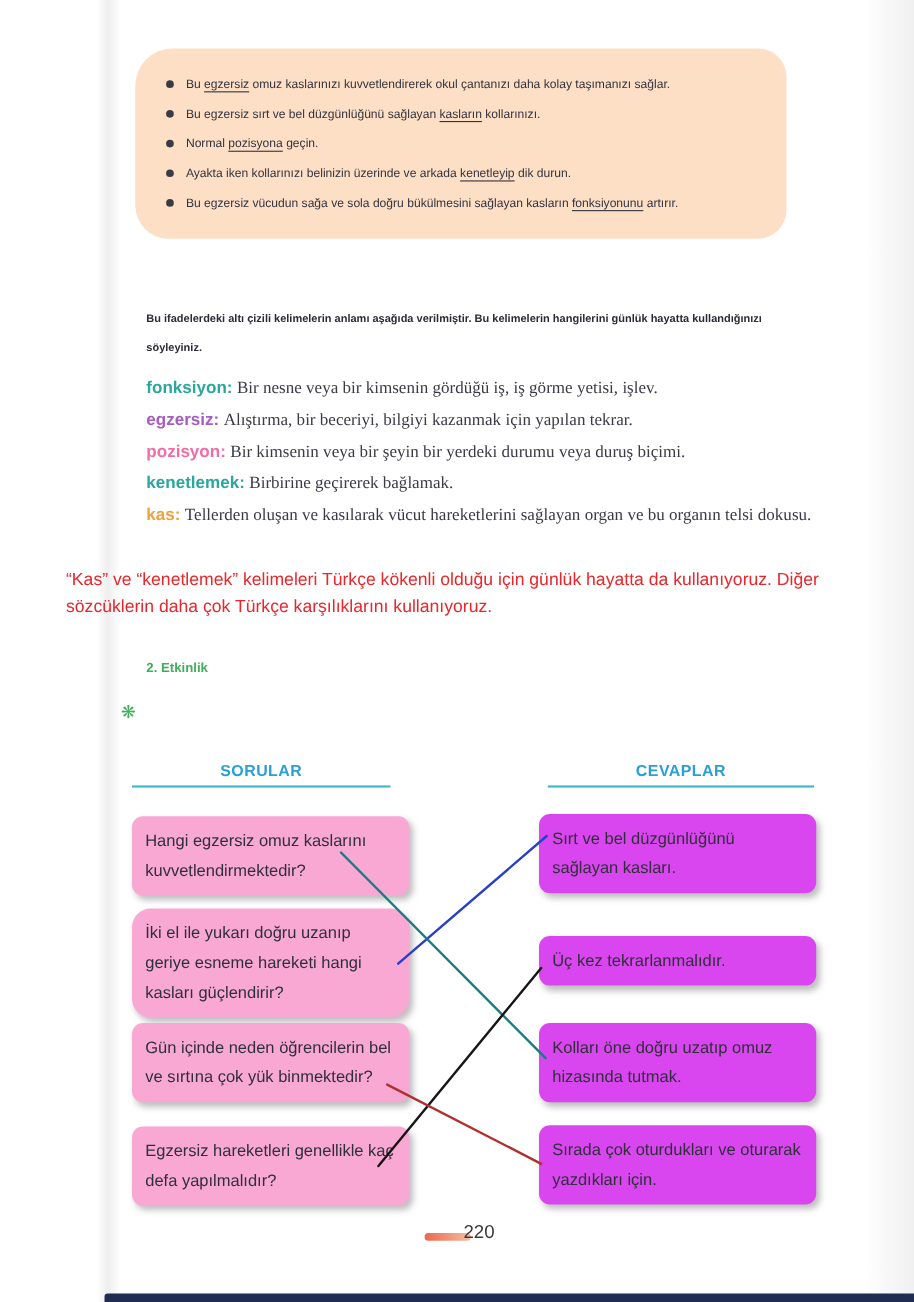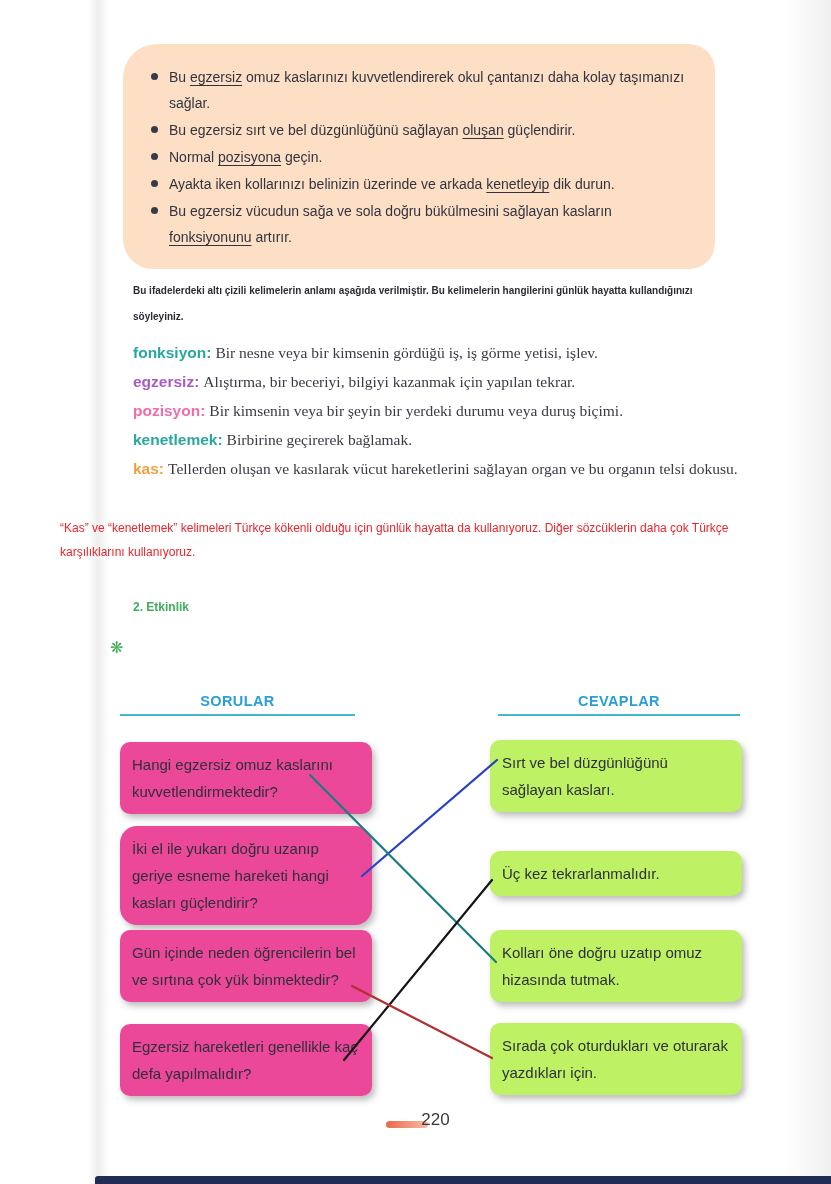--- a/index.html
+++ b/index.html
@@ -15,42 +15,42 @@
   .book-bottom { position:absolute; left:95px; right:0; bottom:0; height:8px;
     background:#202c52; border-top-left-radius:3px; }
 
   .bullet-box {
     position:absolute; left:123px; top:44px; width:592px;
     background:#fcdfc5; border-radius:34px 26px 26px 30px;
     padding:20px 26px 18px 24px;
   }
   .bullet-box ul { list-style:none; }
   .bullet-box li {
-    position:relative; padding-left:22px; font-size:14px; line-height:26px;
+    position:relative; padding-left:22px; font-size:11px; line-height:26px;
     color:#33333f; margin-bottom:1px;
   }
   .bullet-box li::before {
     content:''; position:absolute; left:4px; top:9px; width:7px; height:7px;
     border-radius:50%; background:#3a3a46;
   }
   .u { text-decoration:underline; text-underline-offset:3px; }
 
   .intro-bold {
     position:absolute; left:133px; top:278px; width:606px;
     font-weight:700; font-size:10px; line-height:26px; color:#2b2b38;
   }
 
   .definitions { position:absolute; left:133px; top:338px; width:618px; }
   .def-row { font-size:15.5px; line-height:29px; color:#3a3a46; }
   .def-term { font-weight:700; }
   .def-text { margin-left:4px;font-family:Liberation Serif, serif; }
 
   .red-note {
     position:absolute; left:60px; top:516px; width:716px;
-    color:#e8262b; font-size:12px; line-height:24px;
+    color:#e8262b; font-size:16px; line-height:24px;
   }
 
   .activity-heading {
     position:absolute; left:133px; top:600px;
     color:#3fae5a; font-weight:700; font-size:12px;
   }
   .instruction-icon {
     position:absolute; left:110px; top:638px;
     color:#3fae5a; font-size:16px;
   }
@@ -67,22 +67,22 @@
   .col-header.cevaplar { left:498px; width:242px; }
   .col-underline { position:absolute; top:714px; height:2px; background:#41b9c8; }
   .col-underline.sorular { left:120px; width:235px; }
   .col-underline.cevaplar { left:498px; width:242px; }
 
   .qbox, .abox {
     position:absolute; width:252px; padding:9px 12px;
     border-radius:10px; font-size:15px; line-height:27px; color:#2f2f3a;
     box-shadow:3px 4px 6px rgba(110,110,110,.45);
   }
-  .qbox { left:120px; background:#ec4899; }
-  .abox { left:490px; background:#bef264; }
+  .qbox { left:120px; background:#f9a8d4; }
+  .abox { left:490px; background:#d946ef; }
   .q1 { top:742px; } .q2 { top:826px;border-radius:17px; } .q3 { top:930px; } .q4 { top:1024px; }
   .a1 { top:740px; } .a2 { top:851px; } .a3 { top:930px; } .a4 { top:1023px; }
 
   #connections-svg {
     position:absolute; left:0; top:0; width:831px; height:1184px;
     pointer-events:none; z-index:5;
   }
 
   .page-number-mark {
     position:absolute; left:386px; top:1121px; width:42px; height:7px;
@@ -96,21 +96,21 @@
 </head>
 <body>
 
 <div class="page">
   <div class="edge-left"></div>
   <div class="edge-right"></div>
 
   <div class="bullet-box">
     <ul>
       <li><span>Bu </span><span class="u">egzersiz</span><span> omuz kaslarınızı kuvvetlendirerek okul çantanızı daha kolay taşımanızı sağlar.</span></li>
-      <li><span>Bu egzersiz sırt ve bel düzgünlüğünü sağlayan </span><span class="u">oluşan</span><span> güçlendirir.</span></li>
+      <li><span>Bu egzersiz sırt ve bel düzgünlüğünü sağlayan </span><span class="u">kasların</span><span> kollarınızı.</span></li>
       <li><span>Normal </span><span class="u">pozisyona</span><span> geçin.</span></li>
       <li><span>Ayakta iken kollarınızı belinizin üzerinde ve arkada </span><span class="u">kenetleyip</span><span> dik durun.</span></li>
       <li><span>Bu egzersiz vücudun sağa ve sola doğru bükülmesini sağlayan kasların </span><span class="u">fonksiyonunu</span><span> artırır.</span></li>
     </ul>
   </div>
 
   <p class="intro-bold">Bu ifadelerdeki altı çizili kelimelerin anlamı aşağıda verilmiştir. Bu kelimelerin hangilerini günlük hayatta kullandığınızı söyleyiniz.</p>
 
   <div class="definitions">
     <div class="def-row"><span class="def-term" style="color: rgb(42, 167, 158);">fonksiyon:</span><span class="def-text">Bir nesne veya bir kimsenin gördüğü iş, iş görme yetisi, işlev.</span></div>

